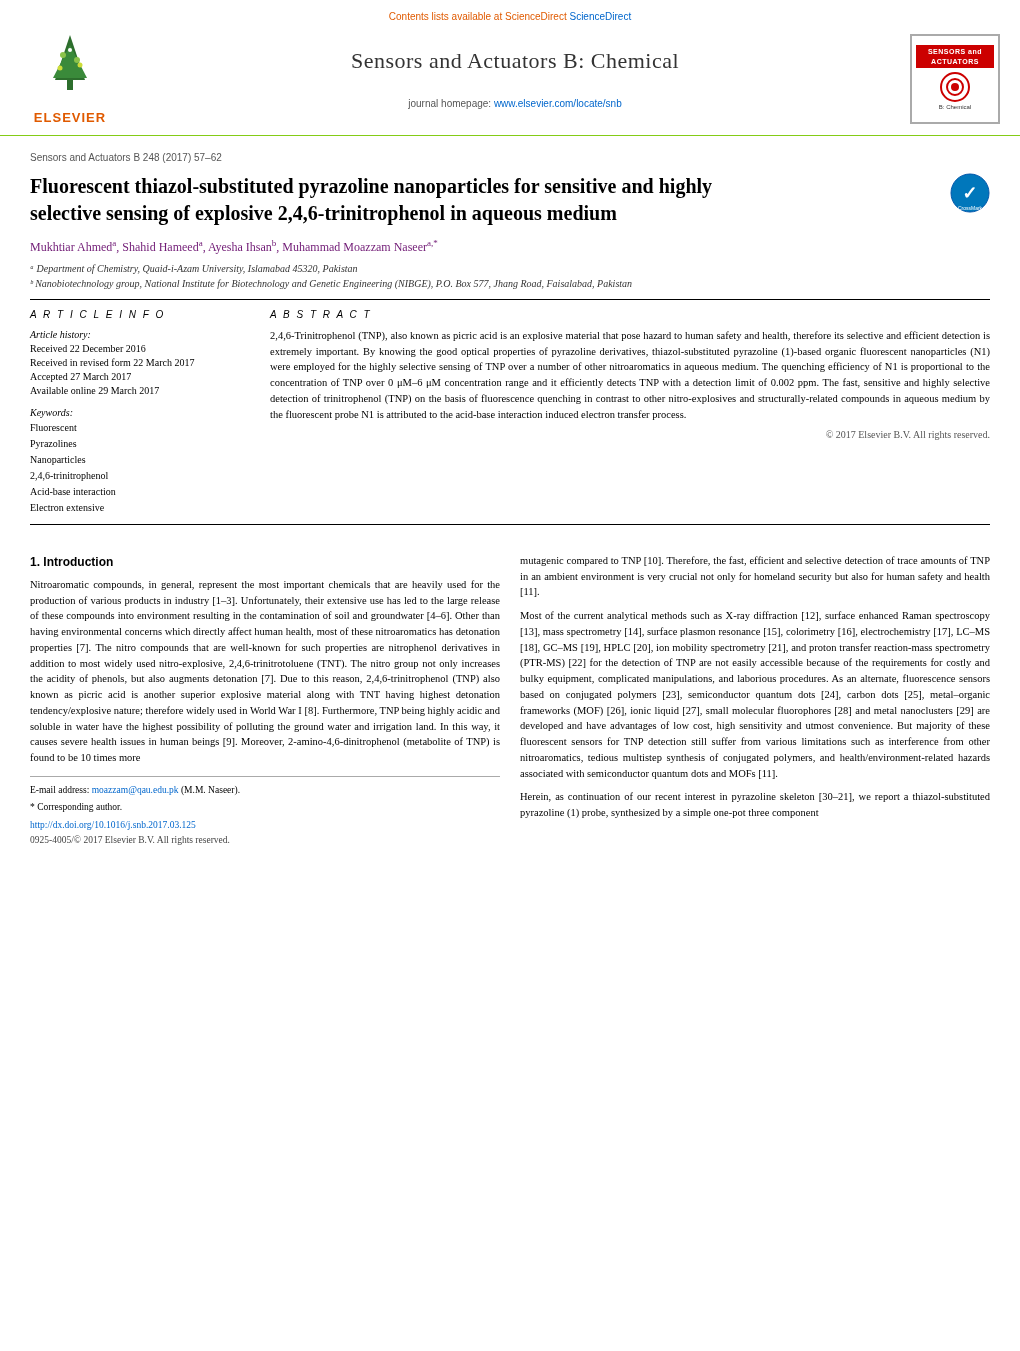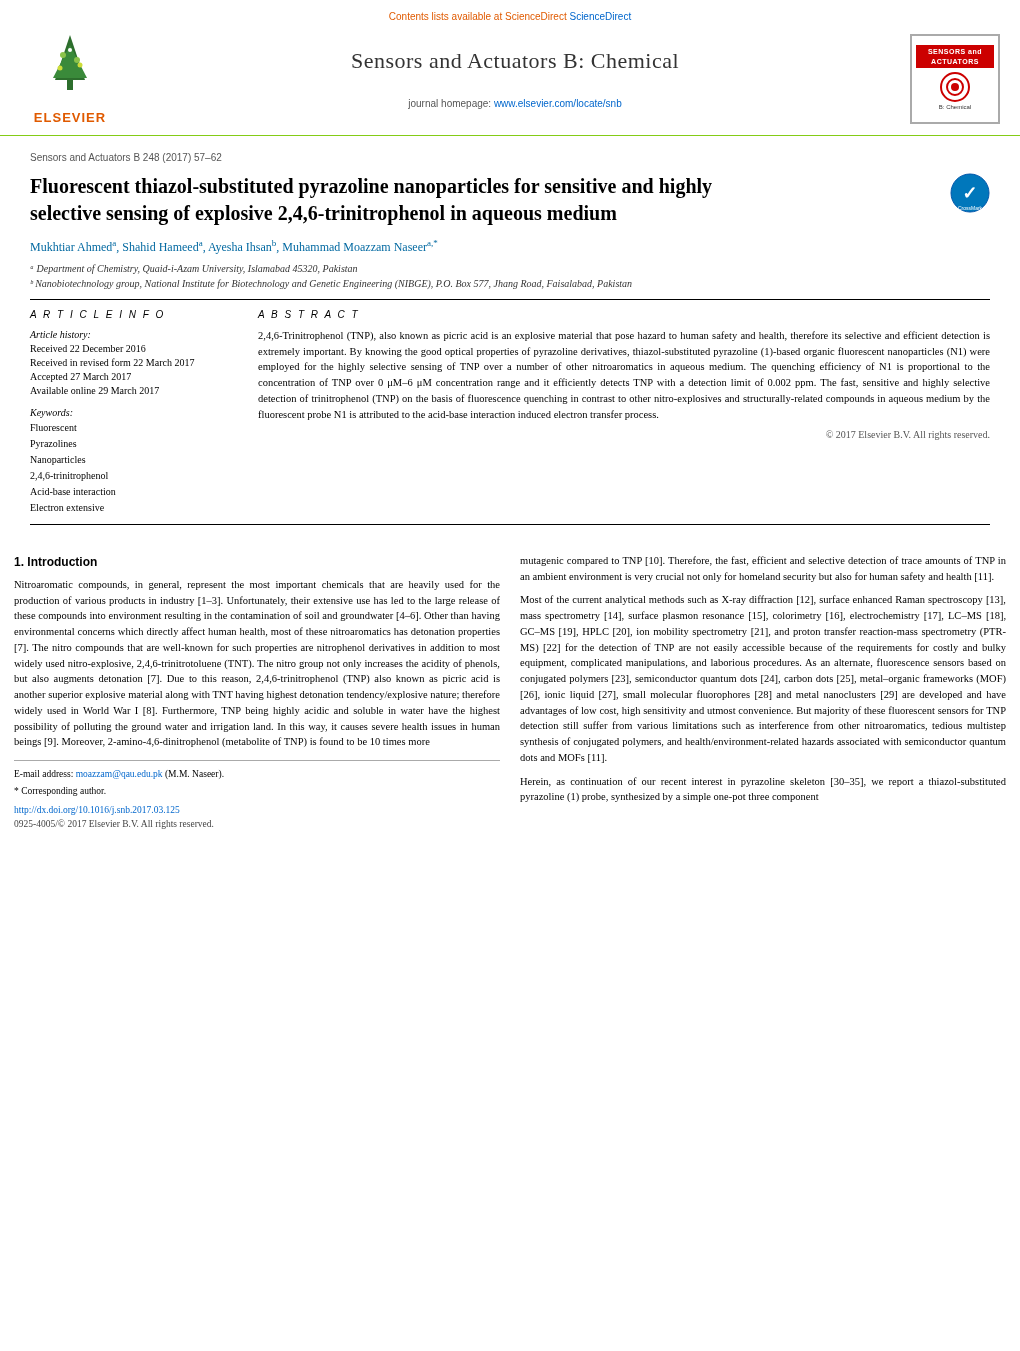--- a/index.html
+++ b/index.html
@@ -123,42 +123,42 @@
       max-width: 730px;
       display: inline-block;
     }
     .article-title-row {
       display: flex;
       align-items: flex-start;
       justify-content: space-between;
     }
     .authors {
       font-size: 12px;
-      color: #0369a1;
+      color: #701a75;
       margin-bottom: 5px;
     }
     .authors sup {
       font-size: 9px;
     }
     .author-affiliations {
       font-size: 10px;
       font-style: italic;
       color: #333;
       line-height: 1.5;
       margin-bottom: 8px;
     }
     .divider-line {
       border: none;
       border-top: 1px solid #000;
       margin: 8px 0;
     }
     
     .two-col {
       display: flex;
-      gap: 8px;
+      gap: 20px;
       margin-top: 8px;
     }
     .article-info {
       width: 220px;
       flex-shrink: 0;
     }
     .article-info-title {
       font-size: 10px;
       font-style: italic;
       letter-spacing: 2px;
@@ -207,21 +207,21 @@
       color: #000;
     }
     .abstract-copyright {
       font-size: 10px;
       color: #555;
       text-align: right;
       margin-top: 6px;
     }
     
     .body-content {
-      padding: 10px 14px;
+      padding: 10px 30px;
     }
     .two-col-body {
       display: flex;
       gap: 20px;
     }
     .body-col {
       flex: 1;
       font-size: 10.5px;
       text-align: justify;
       line-height: 1.5;
@@ -395,18 +395,18 @@
           <div class="doi-line">
             <a href="#">http://dx.doi.org/10.1016/j.snb.2017.03.125</a>
           </div>
           <div class="issn-line">0925-4005/© 2017 Elsevier B.V. All rights reserved.</div>
         </div>
       </div>
 
       <div class="body-col">
         <div class="body-para">mutagenic compared to TNP [10]. Therefore, the fast, efficient and selective detection of trace amounts of TNP in an ambient environment is very crucial not only for homeland security but also for human safety and health [11].</div>
         <div class="body-para">Most of the current analytical methods such as X-ray diffraction [12], surface enhanced Raman spectroscopy [13], mass spectrometry [14], surface plasmon resonance [15], colorimetry [16], electrochemistry [17], LC–MS [18], GC–MS [19], HPLC [20], ion mobility spectrometry [21], and proton transfer reaction-mass spectrometry (PTR-MS) [22] for the detection of TNP are not easily accessible because of the requirements for costly and bulky equipment, complicated manipulations, and laborious procedures. As an alternate, fluorescence sensors based on conjugated polymers [23], semiconductor quantum dots [24], carbon dots [25], metal–organic frameworks (MOF) [26], ionic liquid [27], small molecular fluorophores [28] and metal nanoclusters [29] are developed and have advantages of low cost, high sensitivity and utmost convenience. But majority of these fluorescent sensors for TNP detection still suffer from various limitations such as interference from other nitroaromatics, tedious multistep synthesis of conjugated polymers, and health/environment-related hazards associated with semiconductor quantum dots and MOFs [11].</div>
-        <div class="body-para">Herein, as continuation of our recent interest in pyrazoline skeleton [30–35], we report a thiazol-substituted pyrazoline (1) probe, synthesized by a simple one-pot three component</div>
+        <div class="body-para">Herein, as continuation of our recent interest in pyrazoline skeleton [30–21], we report a thiazol-substituted pyrazoline (1) probe, synthesized by a simple one-pot three component</div>
       </div>
     </div>
   </div>
 
 </div>
 
 </body></html>

